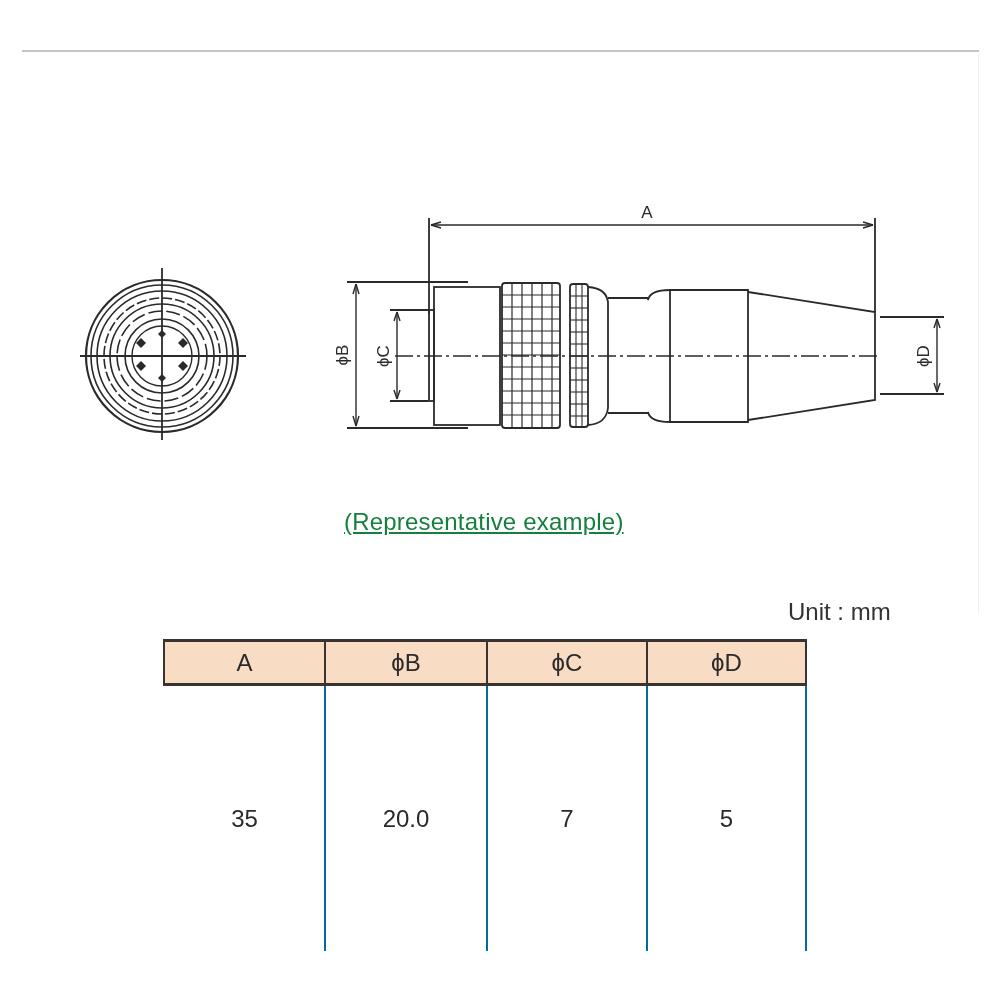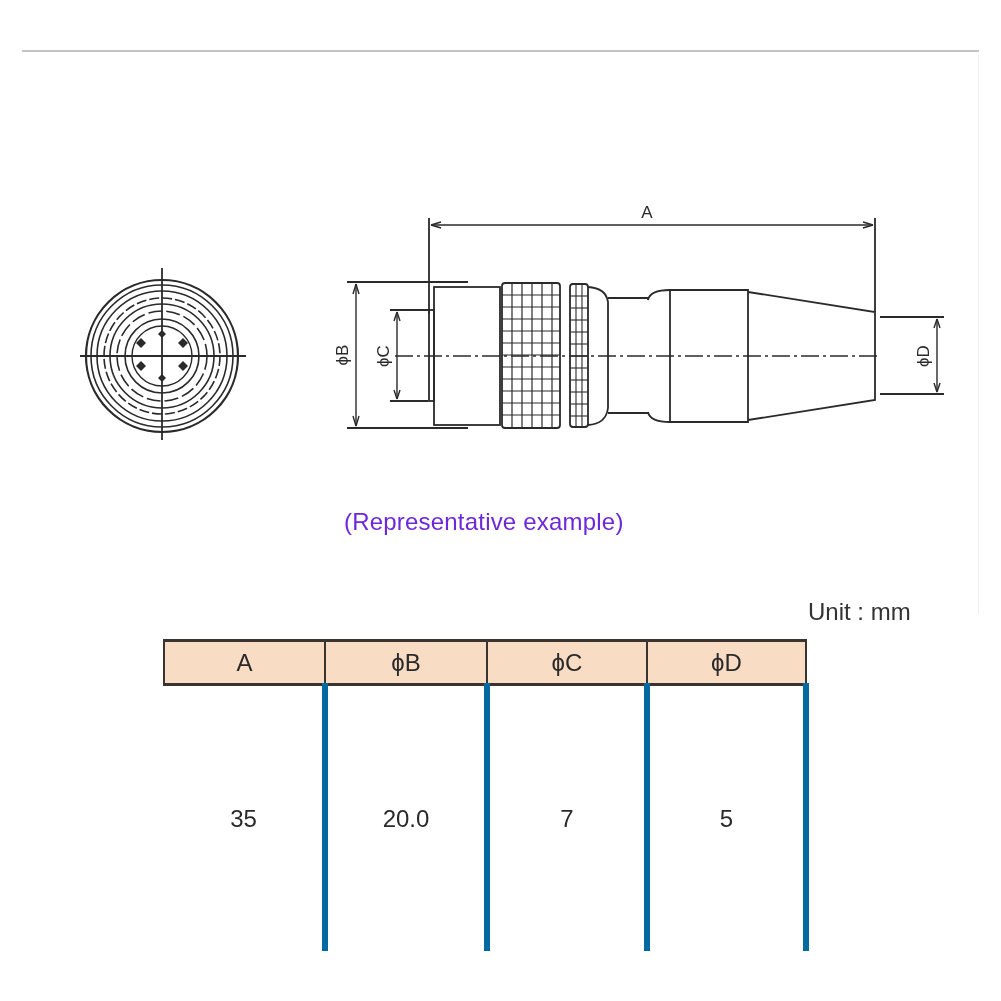--- a/index.html
+++ b/index.html
@@ -1,25 +1,25 @@
 <!DOCTYPE html>
 <html><head>
 <meta charset="utf-8">
 <style>
   html, body { margin: 0; padding: 0; background: #ffffff; }
   body { width: 1001px; height: 1001px; position: relative; overflow: hidden; font-family: "Liberation Sans", sans-serif; color: #2a2a2a; }
   .top-rule { position: absolute; left: 22px; top: 50px; width: 957px; height: 2px; background: #c4c4c4; }
   .right-rule { position: absolute; left: 978px; top: 54px; width: 1px; height: 560px; background: #f0f0f0; }
   svg.drawing { position: absolute; left: 0; top: 0; }
-  .caption { position: absolute; left: 344px; top: 508px; font-size: 24px; color: #6d28d9; letter-spacing: 0.2px; }
-  .unit { position: absolute; left: 808px; top: 598px; font-size: 24px; color: #333; }
+  .caption { position: absolute; left: 344px; top: 508px; font-size: 24px; color: #15803d; letter-spacing: 0.2px; text-decoration: underline; }
+  .unit { position: absolute; left: 788px; top: 598px; font-size: 24px; color: #333; }
   table.dims { position: absolute; left: 163px; top: 639px; border-collapse: collapse; table-layout: fixed; }
   table.dims th, table.dims td { text-align: center; font-weight: normal; font-size: 24px; color: #2a2a2a; }
   table.dims th { background: #f9dcc4; height: 41px; border-top: 3px solid #3a3330; border-bottom: 3px solid #3a3330; border-left: 2px solid #3a3330; border-right: 2px solid #3a3330; padding: 0; }
-  table.dims td { height: 265px; padding: 0; border-left: 2px solid #3a3330; border-right: 6px solid #0369a1; vertical-align: middle; }
+  table.dims td { height: 265px; padding: 0; border-left: 2px solid #3a3330; border-right: 2px solid #0369a1; vertical-align: middle; }
   table.dims td.first { border-left: 2px solid #ffffff; }
 </style>
 </head>
 <body>
 
 <div class="top-rule"></div>
 <div class="right-rule"></div>
 
 <svg class="drawing" width="1001" height="500" viewBox="0 0 1001 500">
 

